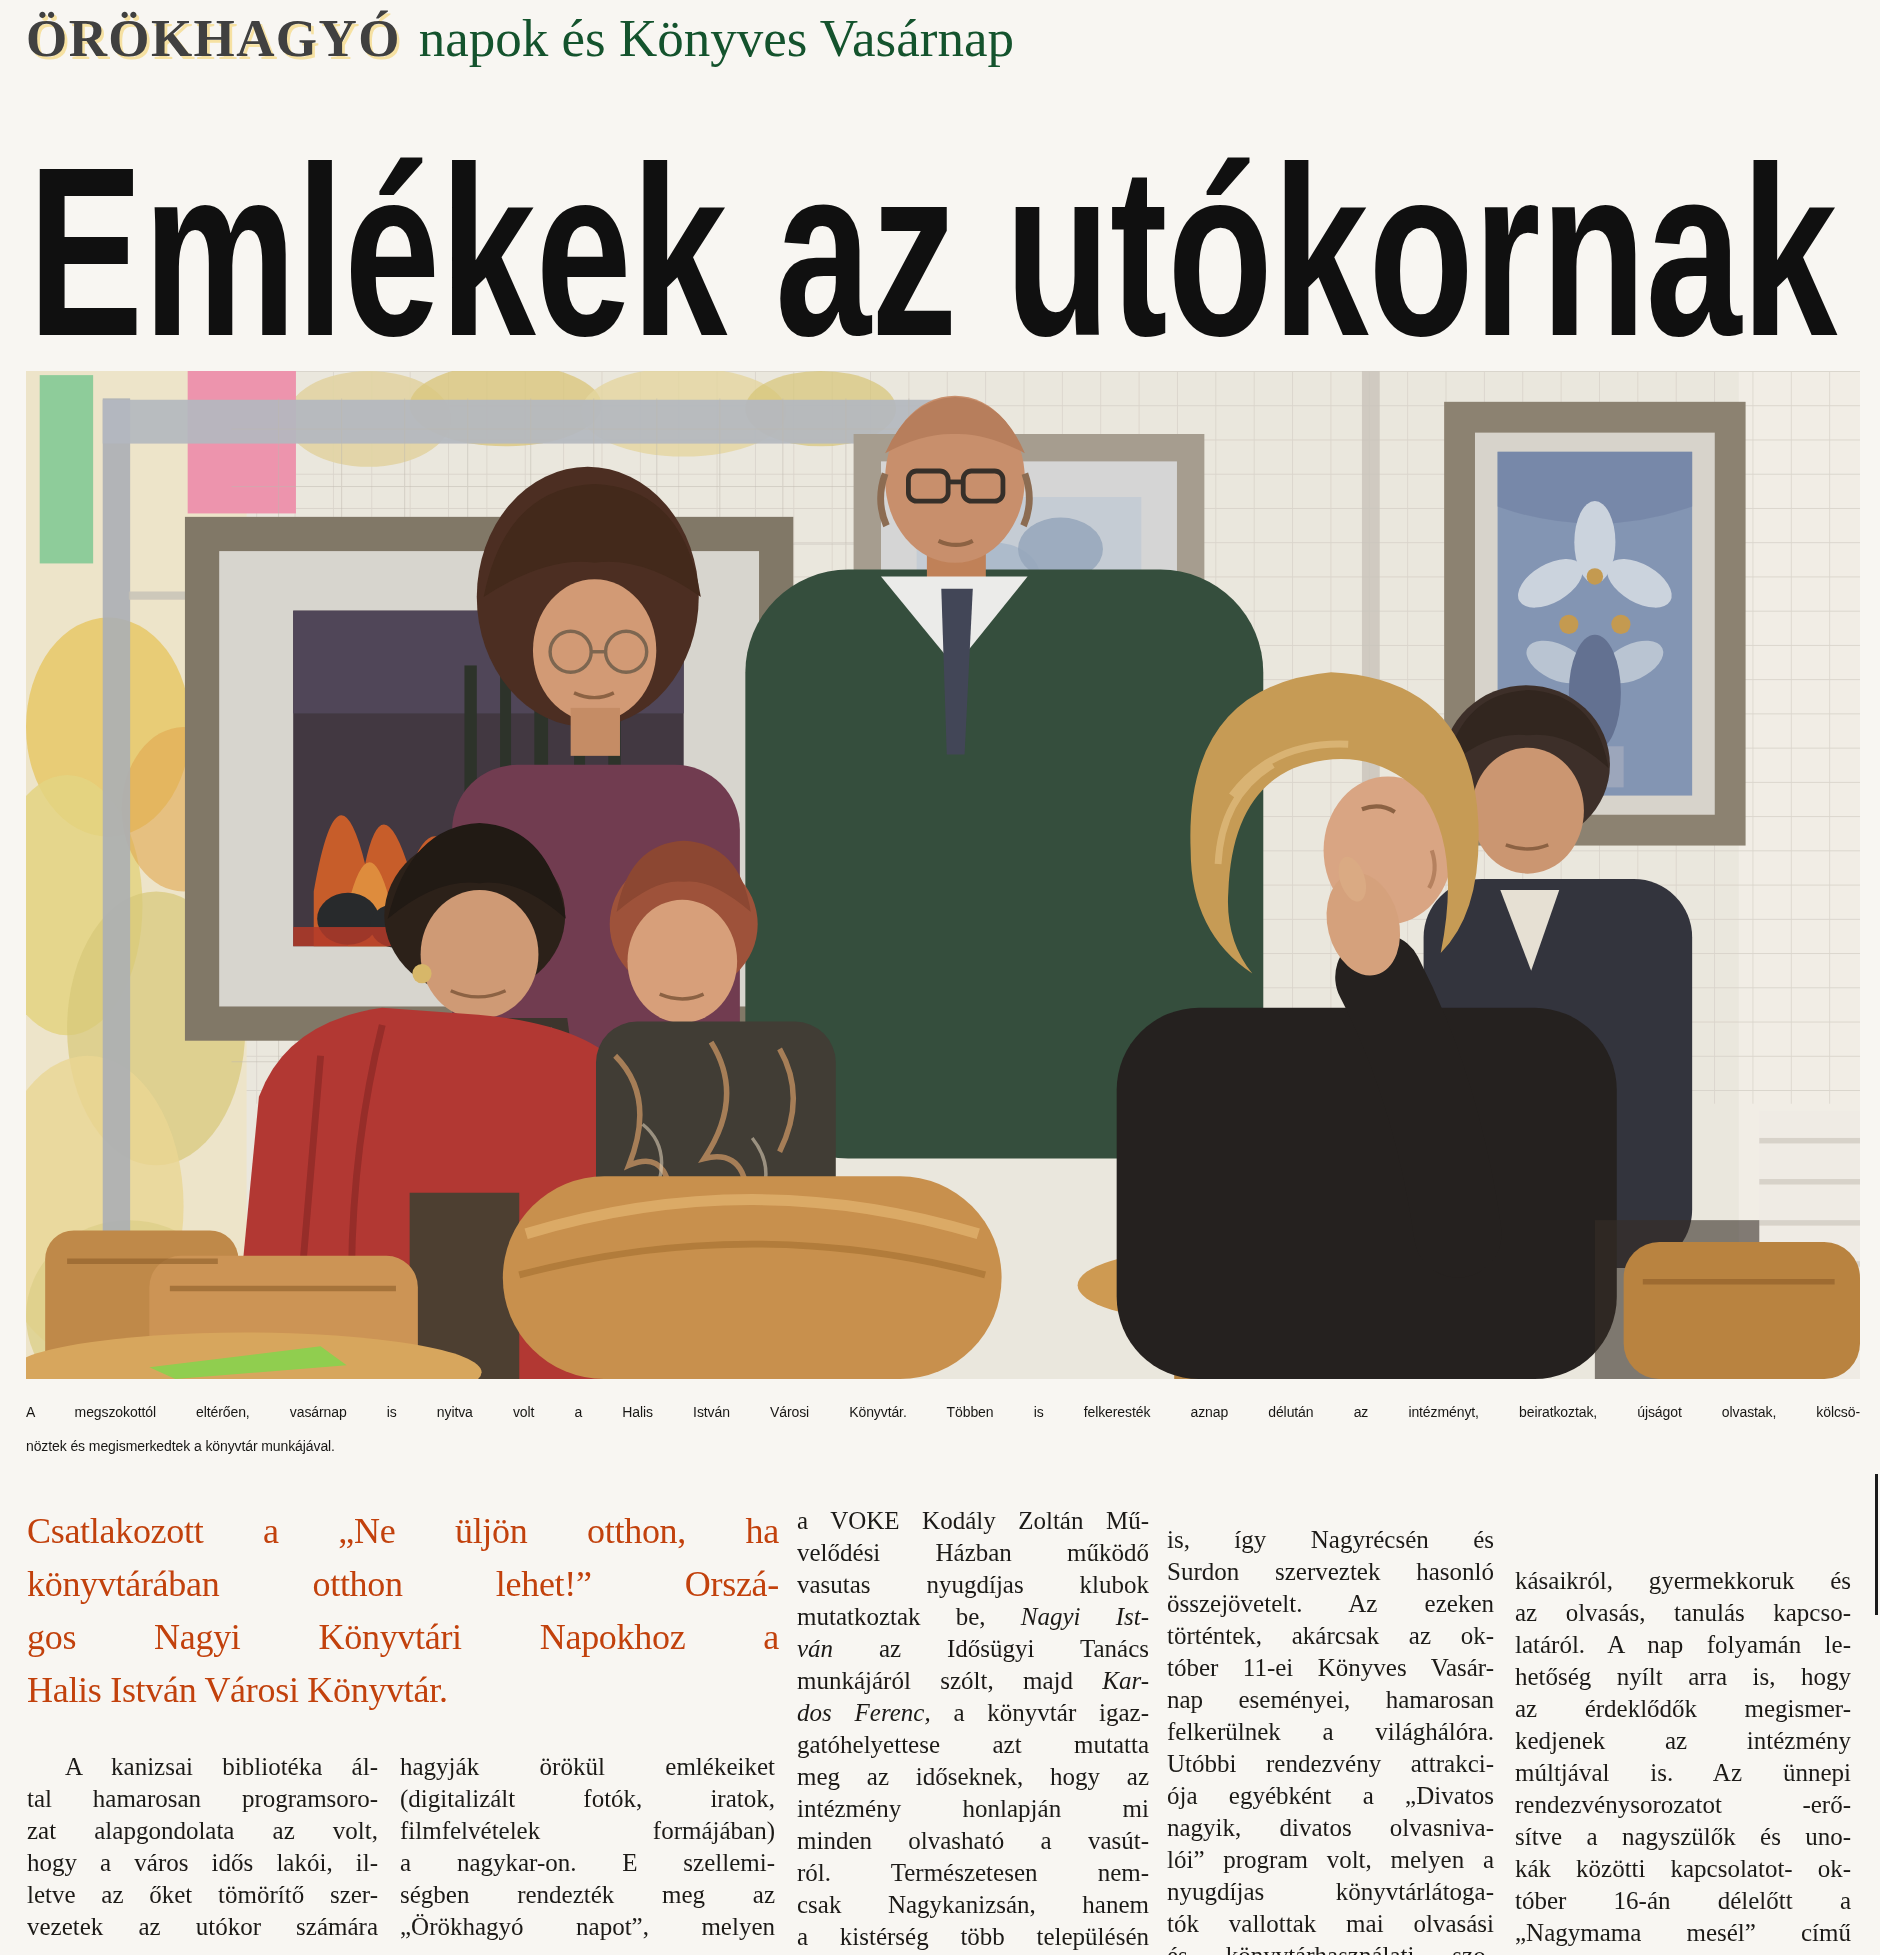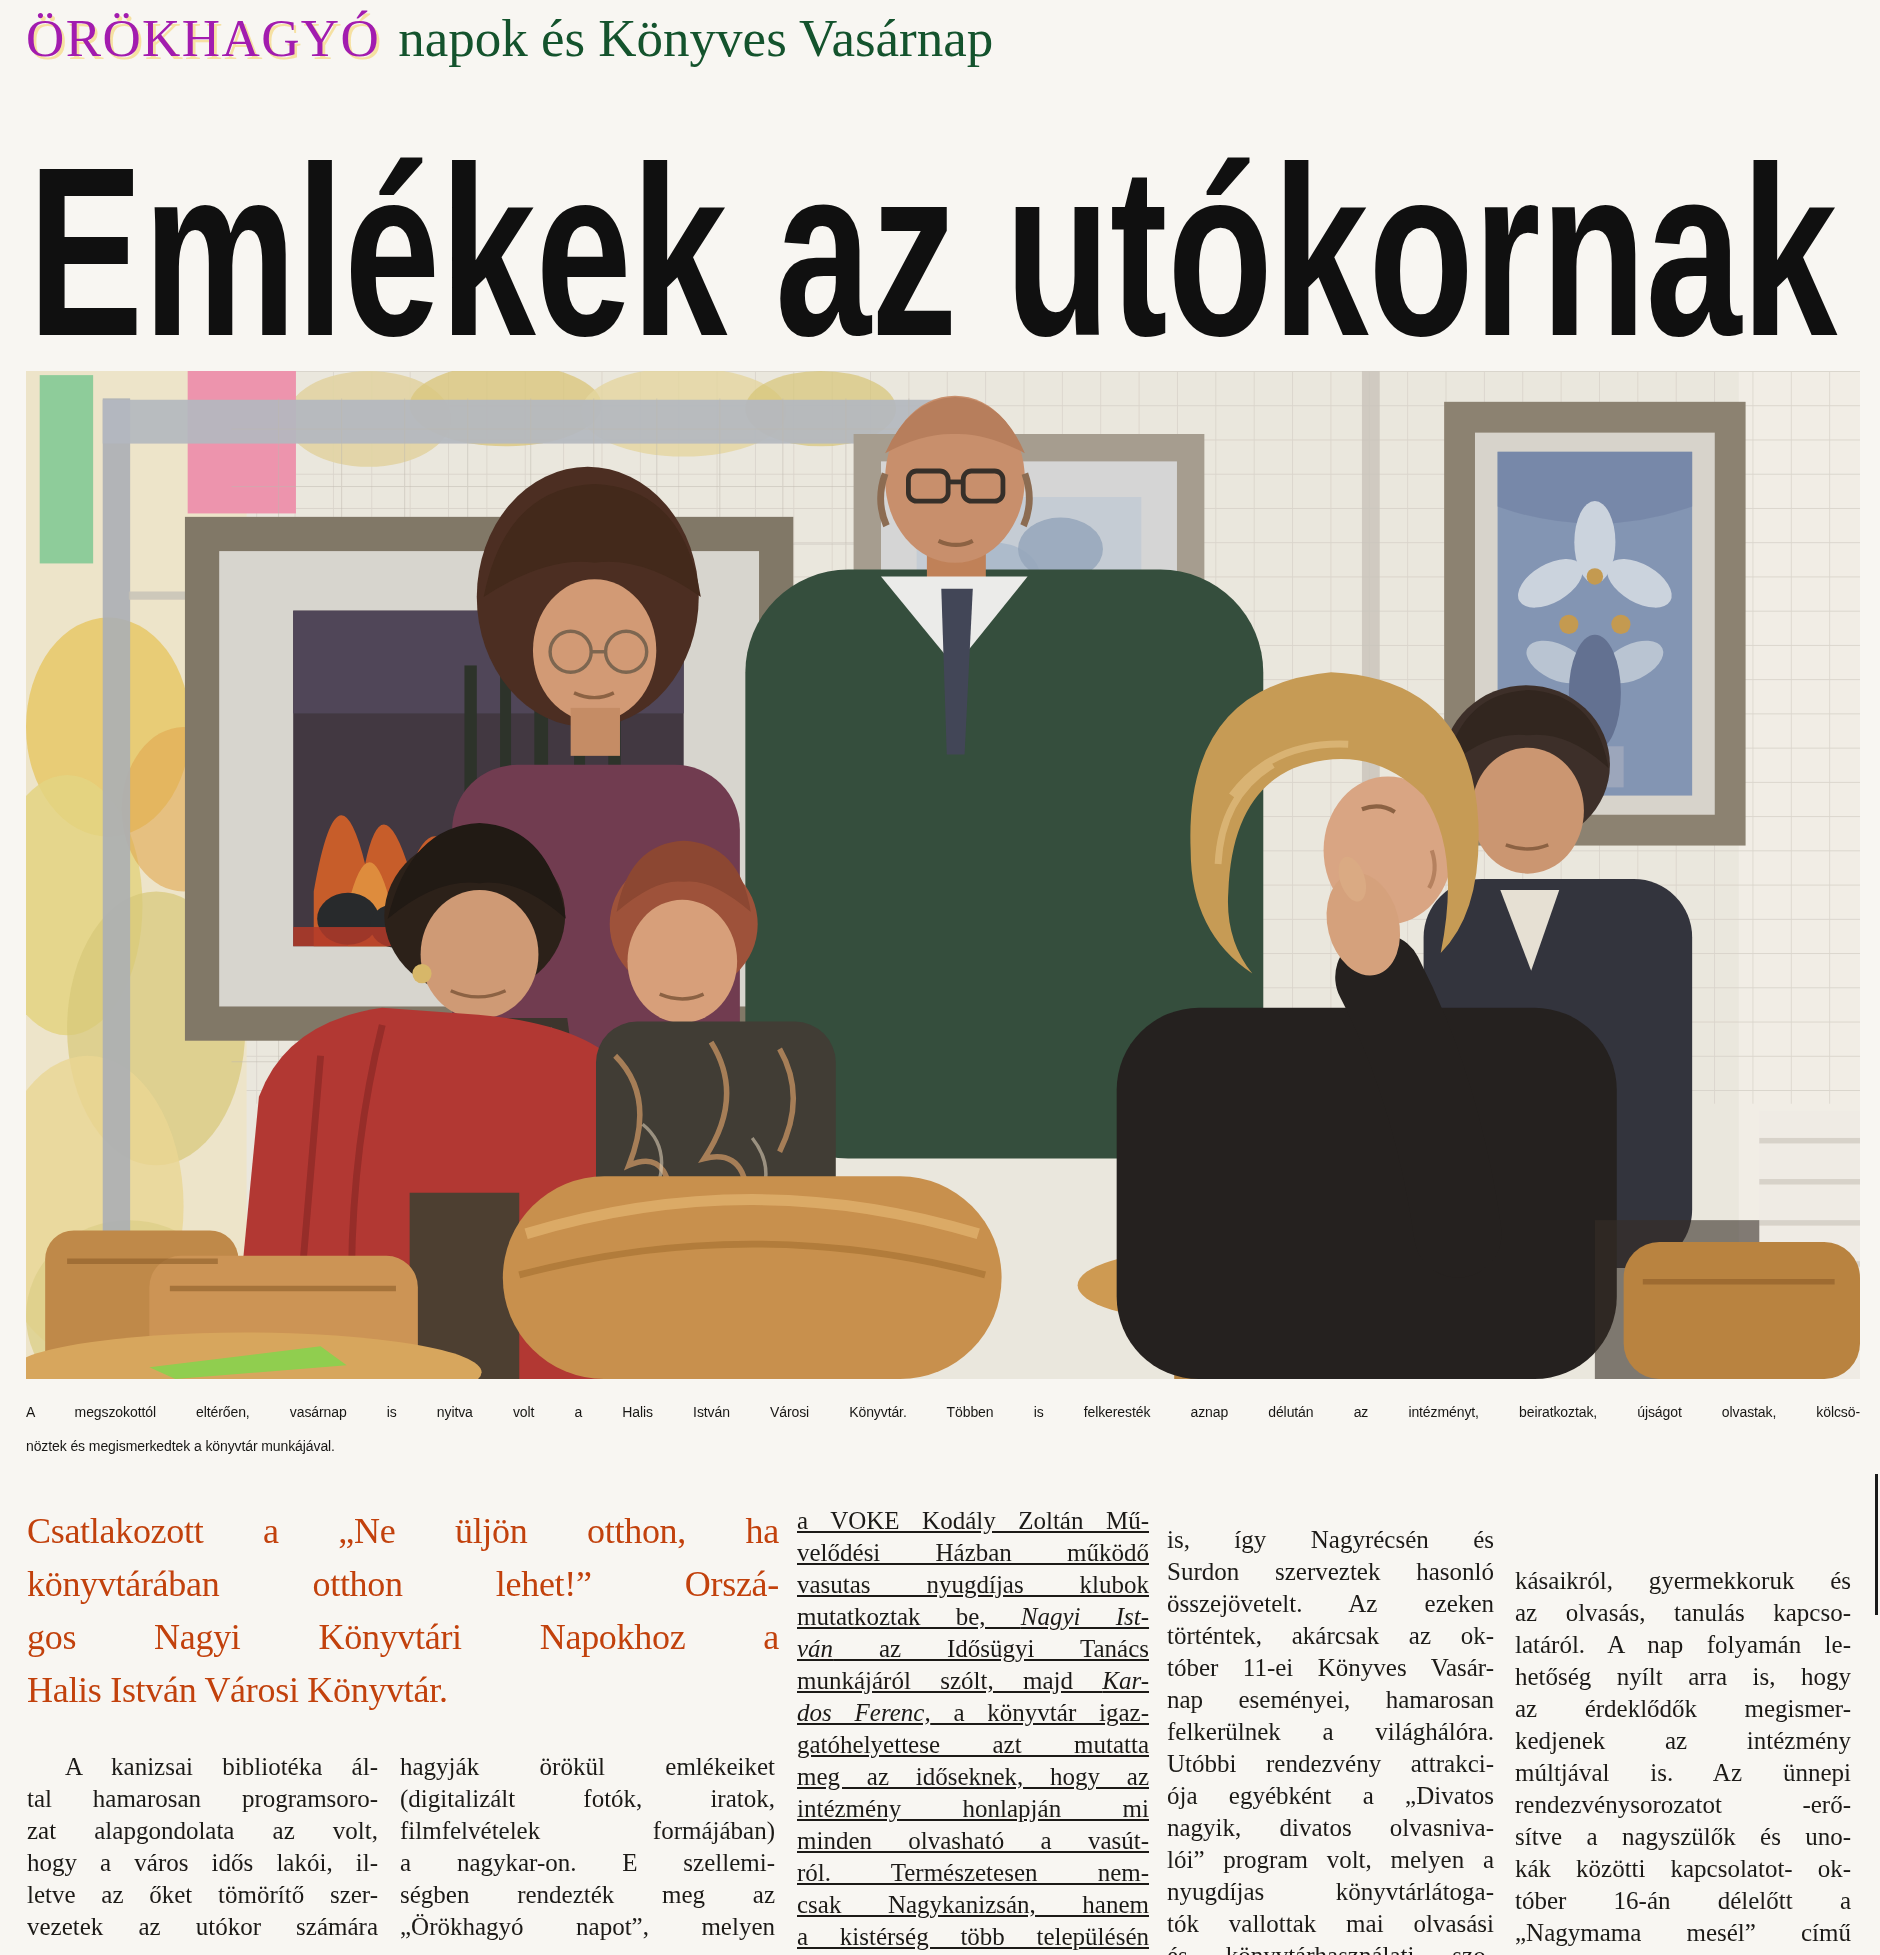--- a/index.html
+++ b/index.html
@@ -1,39 +1,39 @@
 <!DOCTYPE html>
 <html style="font-size:11px"><head>
 <meta charset="utf-8">
 <style>
   html,body{margin:0;padding:0;background:#ffffff;}
   .page{position:relative;width:1881px;height:1955px;background:#f8f6f2;overflow:hidden;
         font-family:"Liberation Serif",serif;color:#1d1b19;}
   
   .kicker{position:absolute;left:26px;top:8.2px;font-size:53px;line-height:1.15;white-space:nowrap;}
-  .kicker .hl{font-weight:400;color:#a21caf;letter-spacing:1.4px;
+  .kicker .hl{font-weight:700;color:#404040;letter-spacing:1.4px;
               text-shadow:2.7px 3.4px 0 rgba(244,208,96,.55);}
   .kicker .rest{color:#14532d;margin-left:18px;}
   
   .headline{position:absolute;left:27px;top:103px;width:1820px;height:255px;}
   
   .photo{position:absolute;left:26px;top:371px;width:1834px;height:1008px;background:#edebe4;}
   .photo svg{display:block;width:100%;height:100%;}
   
   .caption{position:absolute;left:26px;top:1395px;width:1834px;
            font-family:"Liberation Sans",sans-serif;font-size:14px;line-height:34px;
            color:#181715;letter-spacing:-0.1px;}
   
   .lead{position:absolute;left:27px;top:1505px;width:752px;
         font-size:36px;line-height:53px;color:#c2410c;letter-spacing:-0.3px;}
   
   .bodycol{position:absolute;font-size:25px;line-height:32px;color:#1c1a17;}
   #col1{left:27px;  top:1751px;width:351px;}
   #col2{left:400px; top:1751px;width:375px;}
-  #col3{left:797px;top:1505px;width:352px;text-decoration:underline;}
+  #col3{left:797px;top:1505px;width:352px;}
   #col4{left:1167px;top:1524px;width:327px;}
   #col5{left:1515px;top:1565px;width:336px;}
   .line{text-align:justify;text-align-last:justify;}
   .line.end{text-align-last:left;}
   .line.indent{text-indent:38px;}
   em{font-style:italic;}
   .vrule{position:absolute;left:1875px;top:1474px;width:3.4px;height:141px;background:#1a1a1a;}
 </style>
 </head>
 <body>

